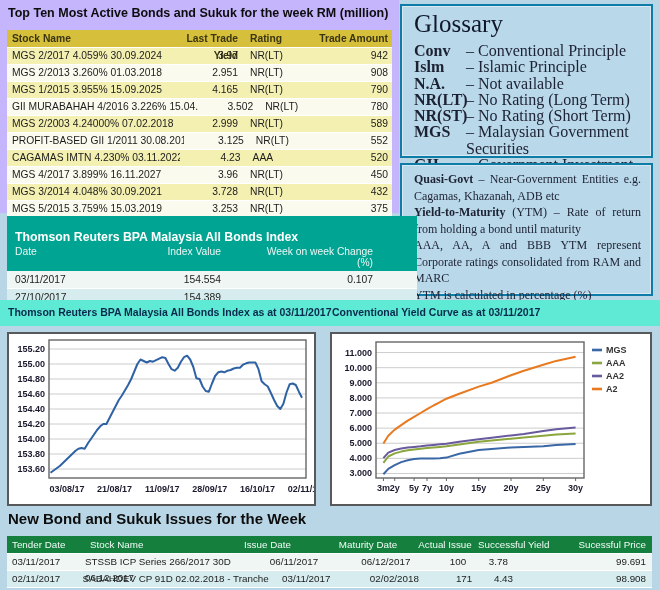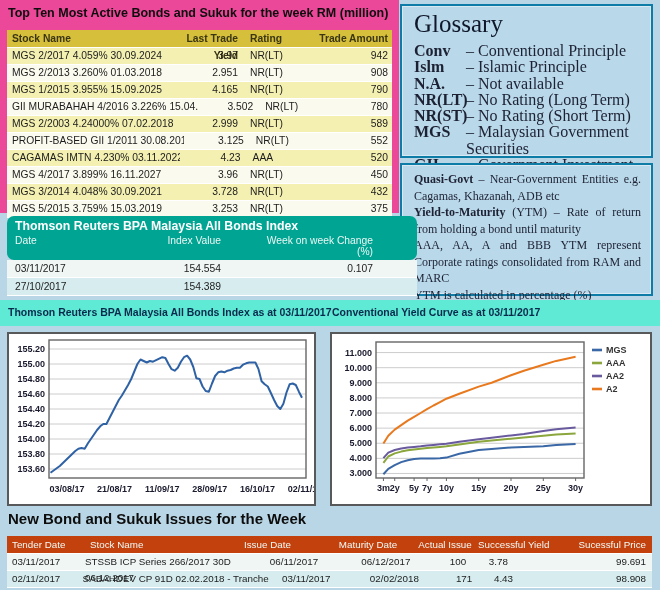--- a/index.html
+++ b/index.html
@@ -1,20 +1,20 @@
 <!DOCTYPE html>
 <html><head>
 <meta charset="utf-8">
 <style>
   html,body{margin:0;padding:0;}
   #page{position:relative;width:660px;height:590px;background:#b9d6e6;overflow:hidden;
         font-family:"Liberation Sans",sans-serif;color:#1c1c1c;}
 
   
-  #top-panel{position:absolute;left:0;top:0;width:399px;height:213px;background:#ec4899;}
+  #top-panel{position:absolute;left:0;top:0;width:399px;height:213px;background:#c4b5fd;}
   #top-title{position:absolute;left:8px;top:6px;font-size:12.5px;font-weight:bold;color:#0d0d0d;white-space:nowrap;}
   #gold-table{position:absolute;left:7px;top:30px;width:385px;font-size:10.3px;}
   .gt-row{display:flex;height:16px;line-height:16px;border-bottom:1px solid #ffffff;}
   .gt-head{background:#d5bf3b;color:#3a3512;font-weight:bold;height:17px;line-height:17px;}
   .gt-row:nth-child(odd):not(.gt-head){background:#f3f0b2;}
   .gt-row:nth-child(even){background:#fbfaee;}
   .gt-c0{flex:1 1 auto;padding-left:5px;text-align:left;white-space:nowrap;overflow:hidden;}
   .gt-c1{width:62px;text-align:right;}
   .gt-c2{width:60px;text-align:left;padding-left:12px;}
   .gt-c3{width:78px;text-align:right;padding-right:4px;}
@@ -27,21 +27,21 @@
   #glossary2{top:163px;height:133px;padding:6px 10px 0 12px;}
   #glossary-title{font-size:25px;color:#0f172a;margin:0 0 5px 0;font-weight:normal;}
   .g-term-row{display:flex;font-size:16px;line-height:16.3px;}
   .g-term{width:52px;font-weight:bold;flex:0 0 auto;}
   .g-def{flex:1 1 auto;}
   .g-note{margin:0;font-size:12px;line-height:16.5px;text-align:justify;}
   .g-note .g-term-inline{font-weight:bold;}
 
   
   #index-table{position:absolute;left:7px;top:216px;width:410px;font-size:10.3px;}
-  #it-header{background:#00a492;color:#ffffff;padding:2px 0 3px 0;border-radius:7px;}
+  #it-header{background:#00a492;color:#ffffff;padding:13px 0 3px 0;}
   #it-title{font-size:12.3px;font-weight:bold;padding:1px 0 2px 8px;}
   .it-cols{display:flex;color:#eaf7f5;}
   .it-c0{flex:1 1 auto;padding-left:8px;text-align:left;}
   .it-c1{width:112px;text-align:right;}
   .it-c2{width:152px;text-align:right;padding-right:44px;}
   .it-row{display:flex;height:17px;line-height:17px;border-bottom:1px solid #ffffff;color:#222;}
   .it-row:nth-child(odd){background:#eff6f4;}
   .it-row:nth-child(even){background:#d6ecee;}
 
   
@@ -52,21 +52,21 @@
 
   
   .chart-panel{position:absolute;top:332px;height:174px;background:#ffffff;border:2px solid #58595b;box-sizing:border-box;}
   #chart-left-panel{left:7px;width:309px;}
   #chart-right-panel{left:330px;width:322px;}
 
   
   #bottom-title{position:absolute;left:8px;top:510px;margin:0;font-size:15px;font-weight:bold;color:#0d0d0d;}
   #bottom-table{position:absolute;left:7px;top:536px;width:645px;font-size:9.8px;}
   .bt-row{display:flex;height:16px;line-height:16px;border-bottom:1px solid #ffffff;}
-  .bt-head{background:#c2410c;color:#f2fbf9;height:17px;line-height:17px;}
+  .bt-head{background:#15803d;color:#f2fbf9;height:17px;line-height:17px;}
   .bt-row:nth-child(odd):not(.bt-head){background:#eff6f4;}
   .bt-row:nth-child(even){background:#d6ecee;}
   .bt-c0{width:78px;padding-left:5px;text-align:left;}
   .bt-c1{flex:1 1 auto;text-align:left;}
   .bt-c2{width:80px;}
   .bt-c3{width:88px;text-align:center;}
   .bt-c4{width:66px;text-align:center;}
   .bt-c5{width:88px;}
   .bt-c6{width:80px;text-align:right;padding-right:6px;}
 </style>

